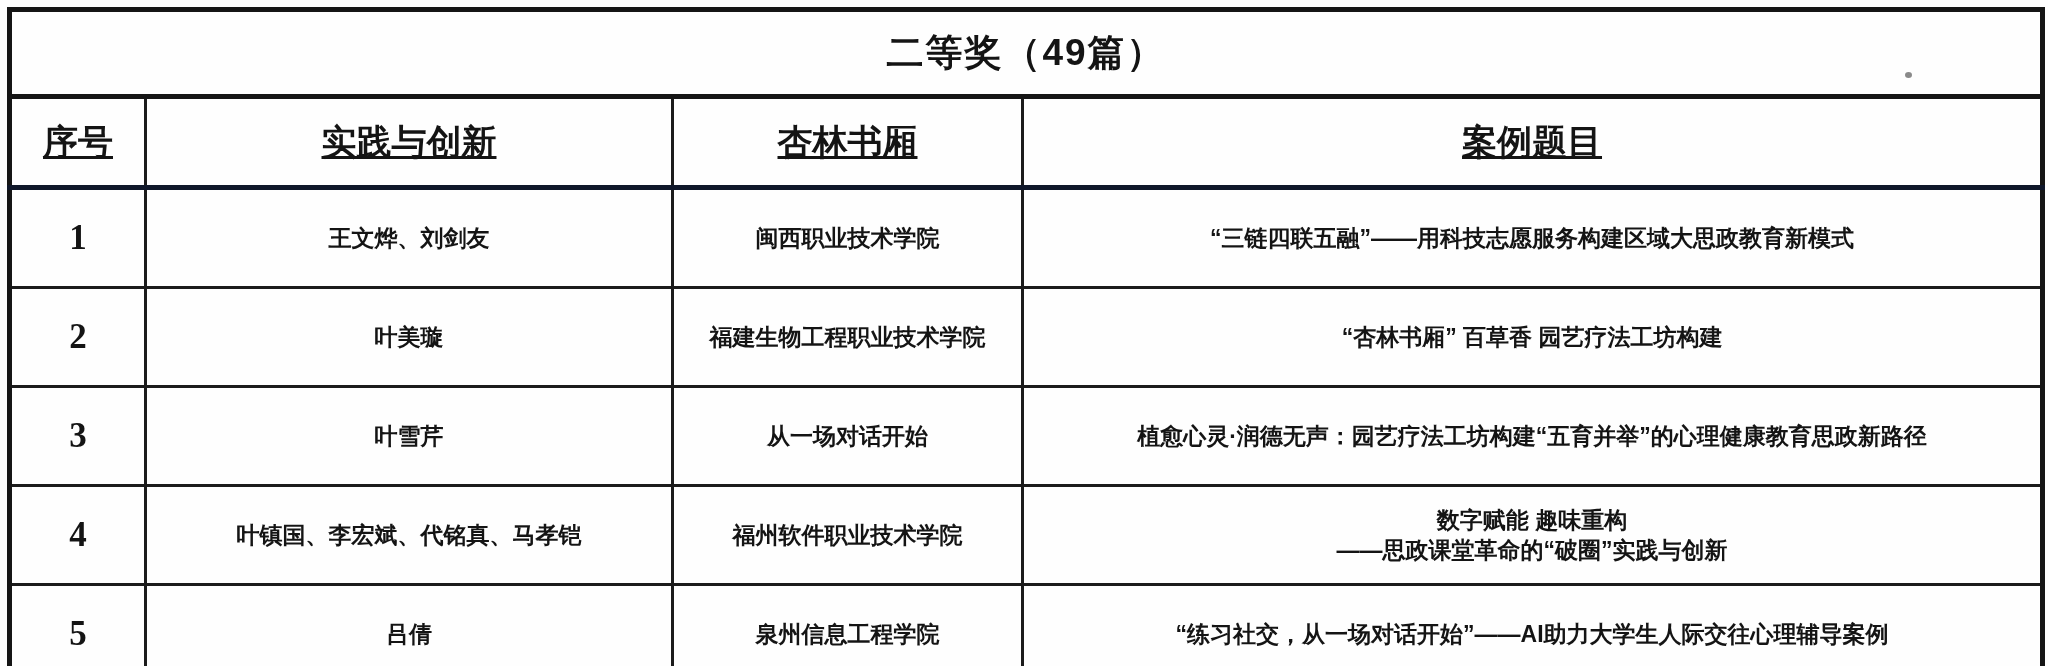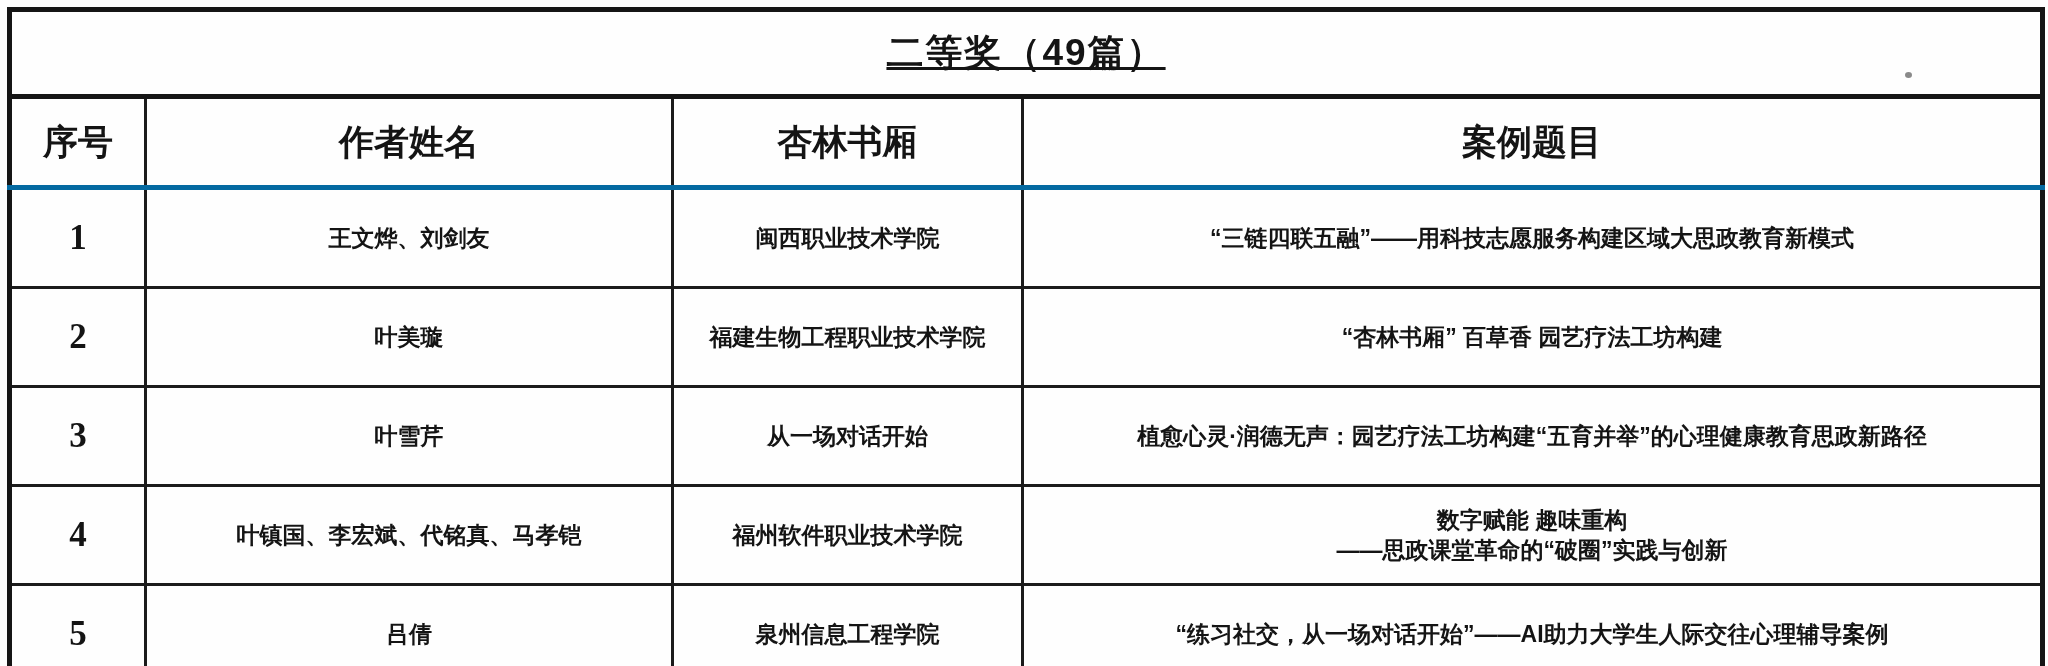--- a/index.html
+++ b/index.html
@@ -32,26 +32,26 @@
     padding: 2px 8px;
     overflow: hidden;
   }
   
   .award-table { border: 5px solid #151515; }
   .title-row th {
     font-size: 37px;
     height: 78px;
     letter-spacing: 2px;
     border-bottom: 5px solid #151515;
-    text-decoration: underline;
   }
   .header-row th {
     font-size: 35px;
     height: 82px;
-    border-bottom: 5px solid #0369a1;
+    border-bottom: 5px solid #0f172a;
+    text-decoration: underline;
   }
   tbody td {
     font-size: 23px;
     height: 92px;
     line-height: 1.32;
   }
   td.cell-no {
     font-family: "Liberation Serif", "DejaVu Serif", serif;
     font-size: 35px;
   }
@@ -82,21 +82,21 @@
       <col style="width:527px">
       <col style="width:350px">
       <col style="width:1020px">
     </colgroup>
     <thead>
       <tr class="title-row">
         <th colspan="4">二等奖（49篇）</th>
       </tr>
       <tr class="header-row">
         <th>序号</th>
-        <th>作者姓名</th>
+        <th>实践与创新</th>
         <th>杏林书厢</th>
         <th>案例题目</th>
       </tr>
     </thead>
     <tbody>
       <tr>
         <td class="cell-no">1</td>
         <td class="cell-authors">王文烨、刘剑友</td>
         <td class="cell-unit">闽西职业技术学院</td>
         <td class="cell-title">“三链四联五融”——用科技志愿服务构建区域大思政教育新模式</td>

